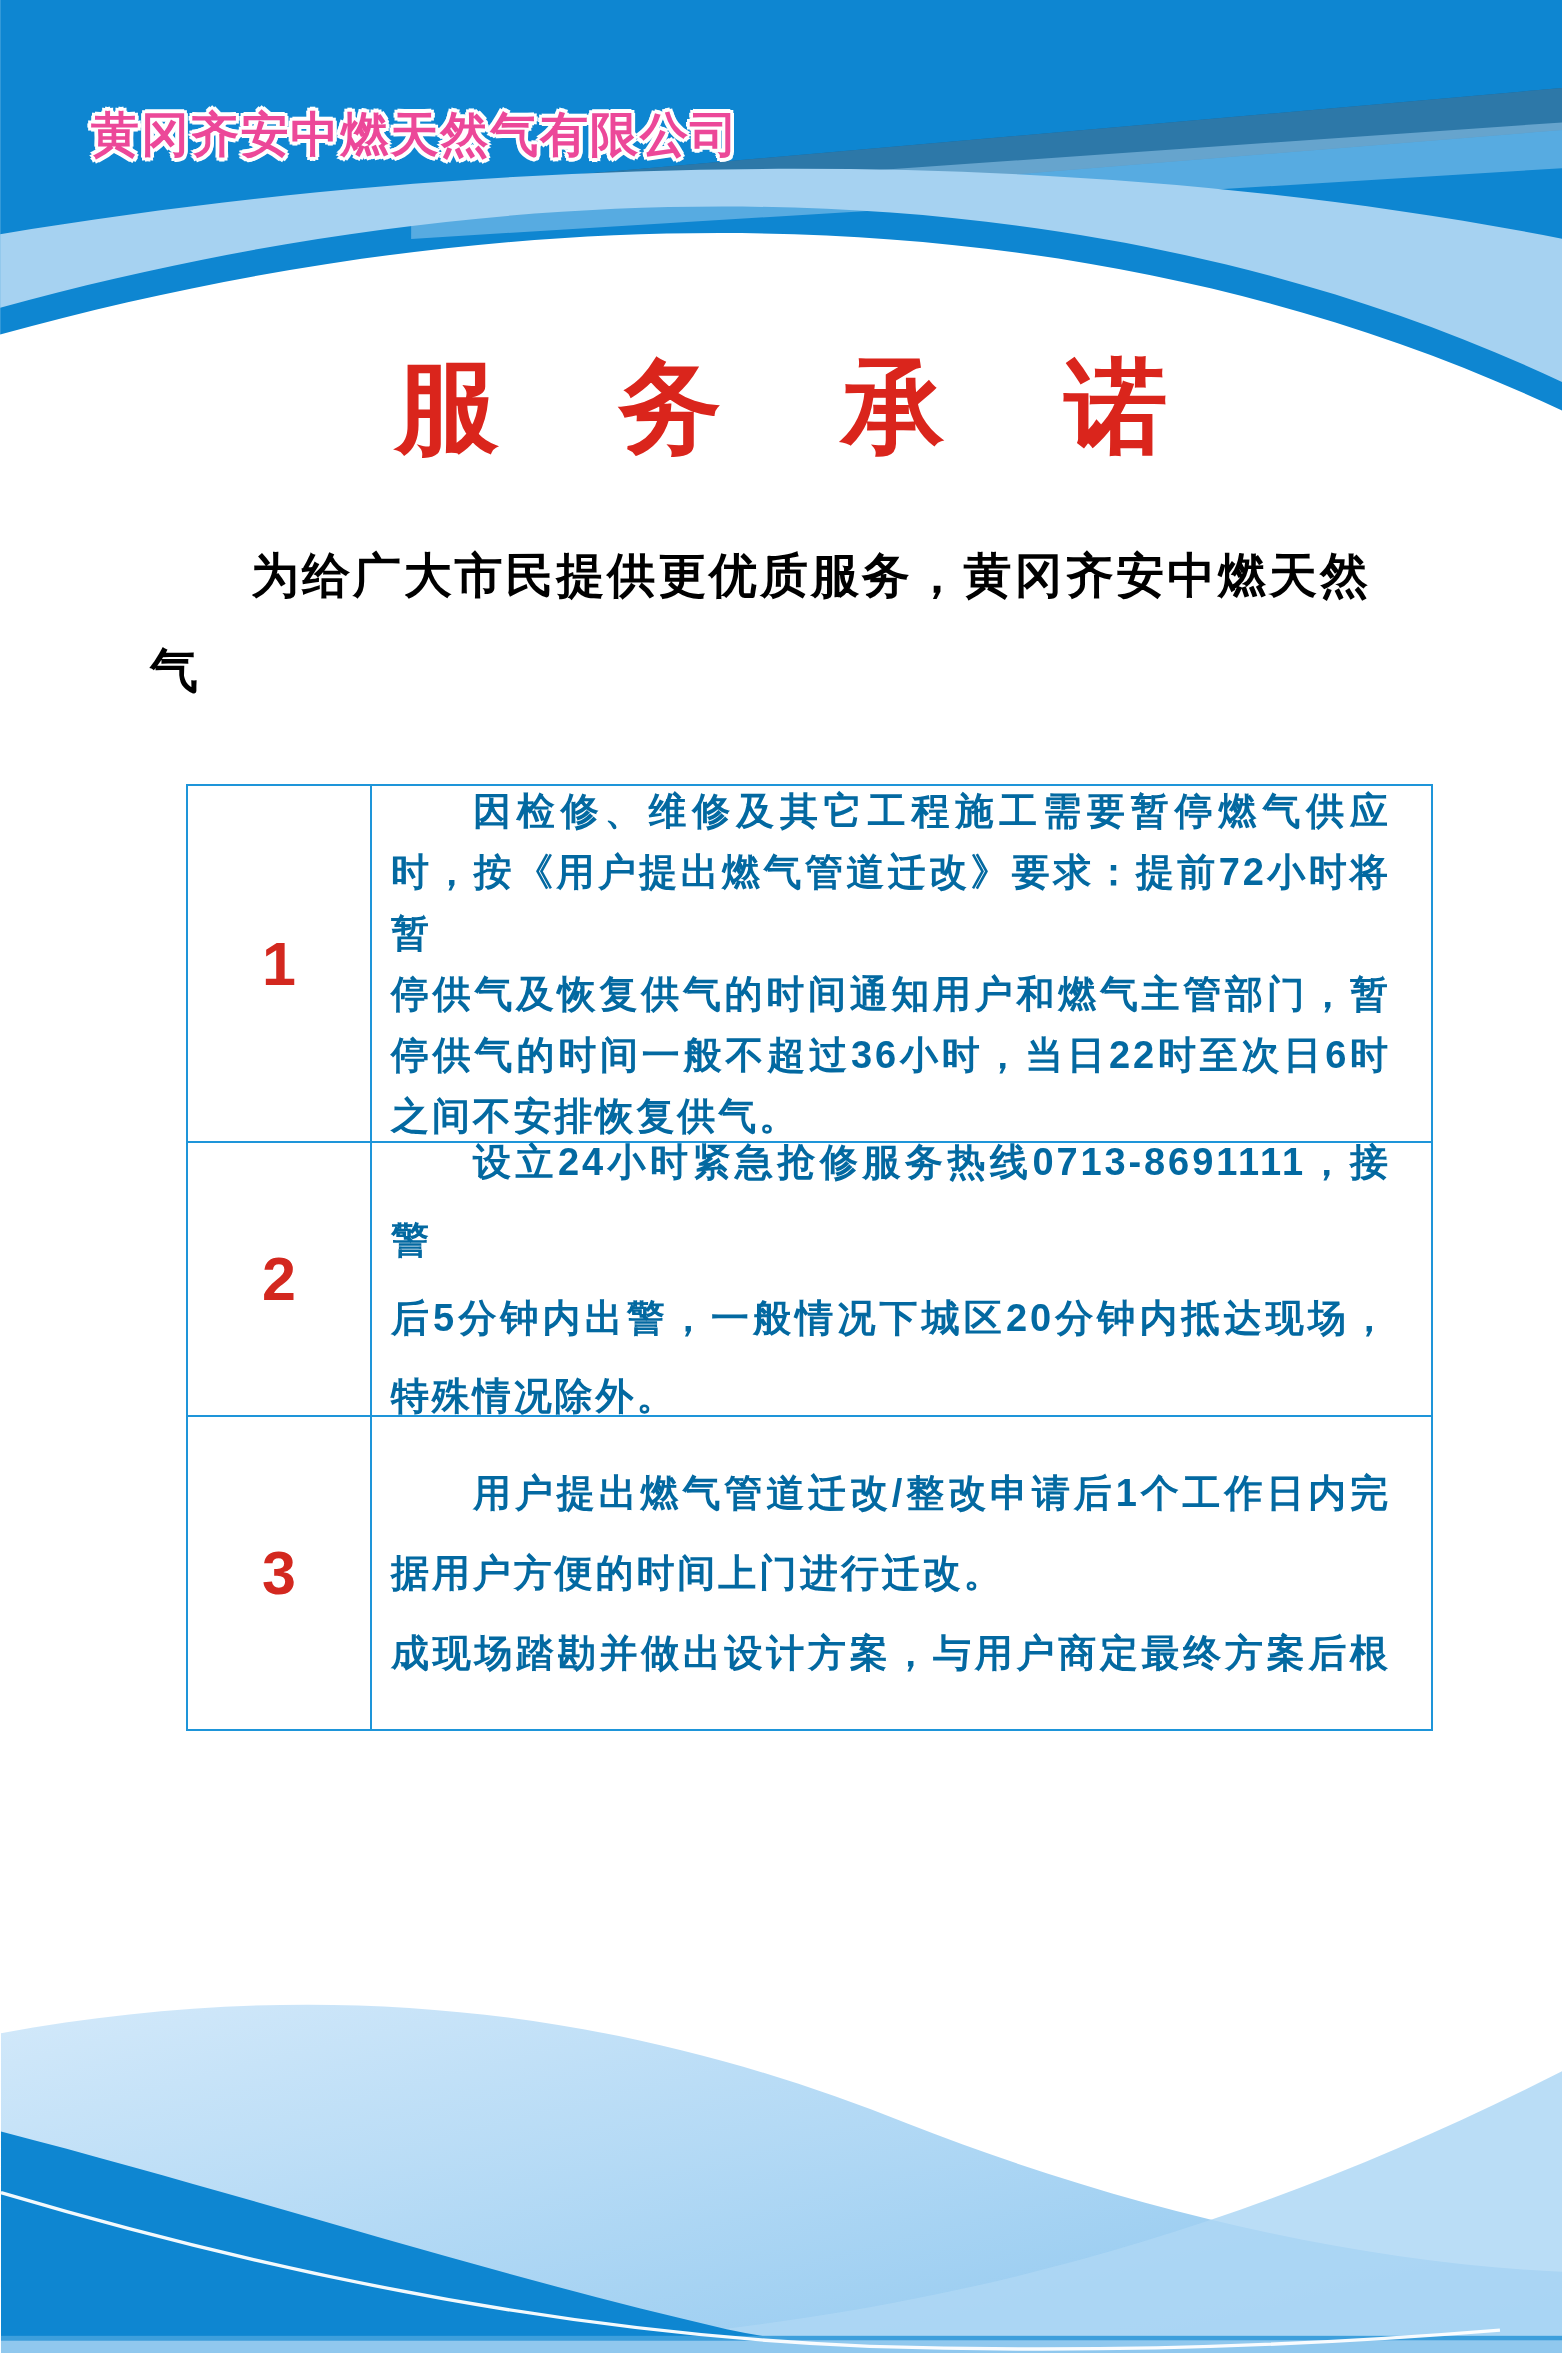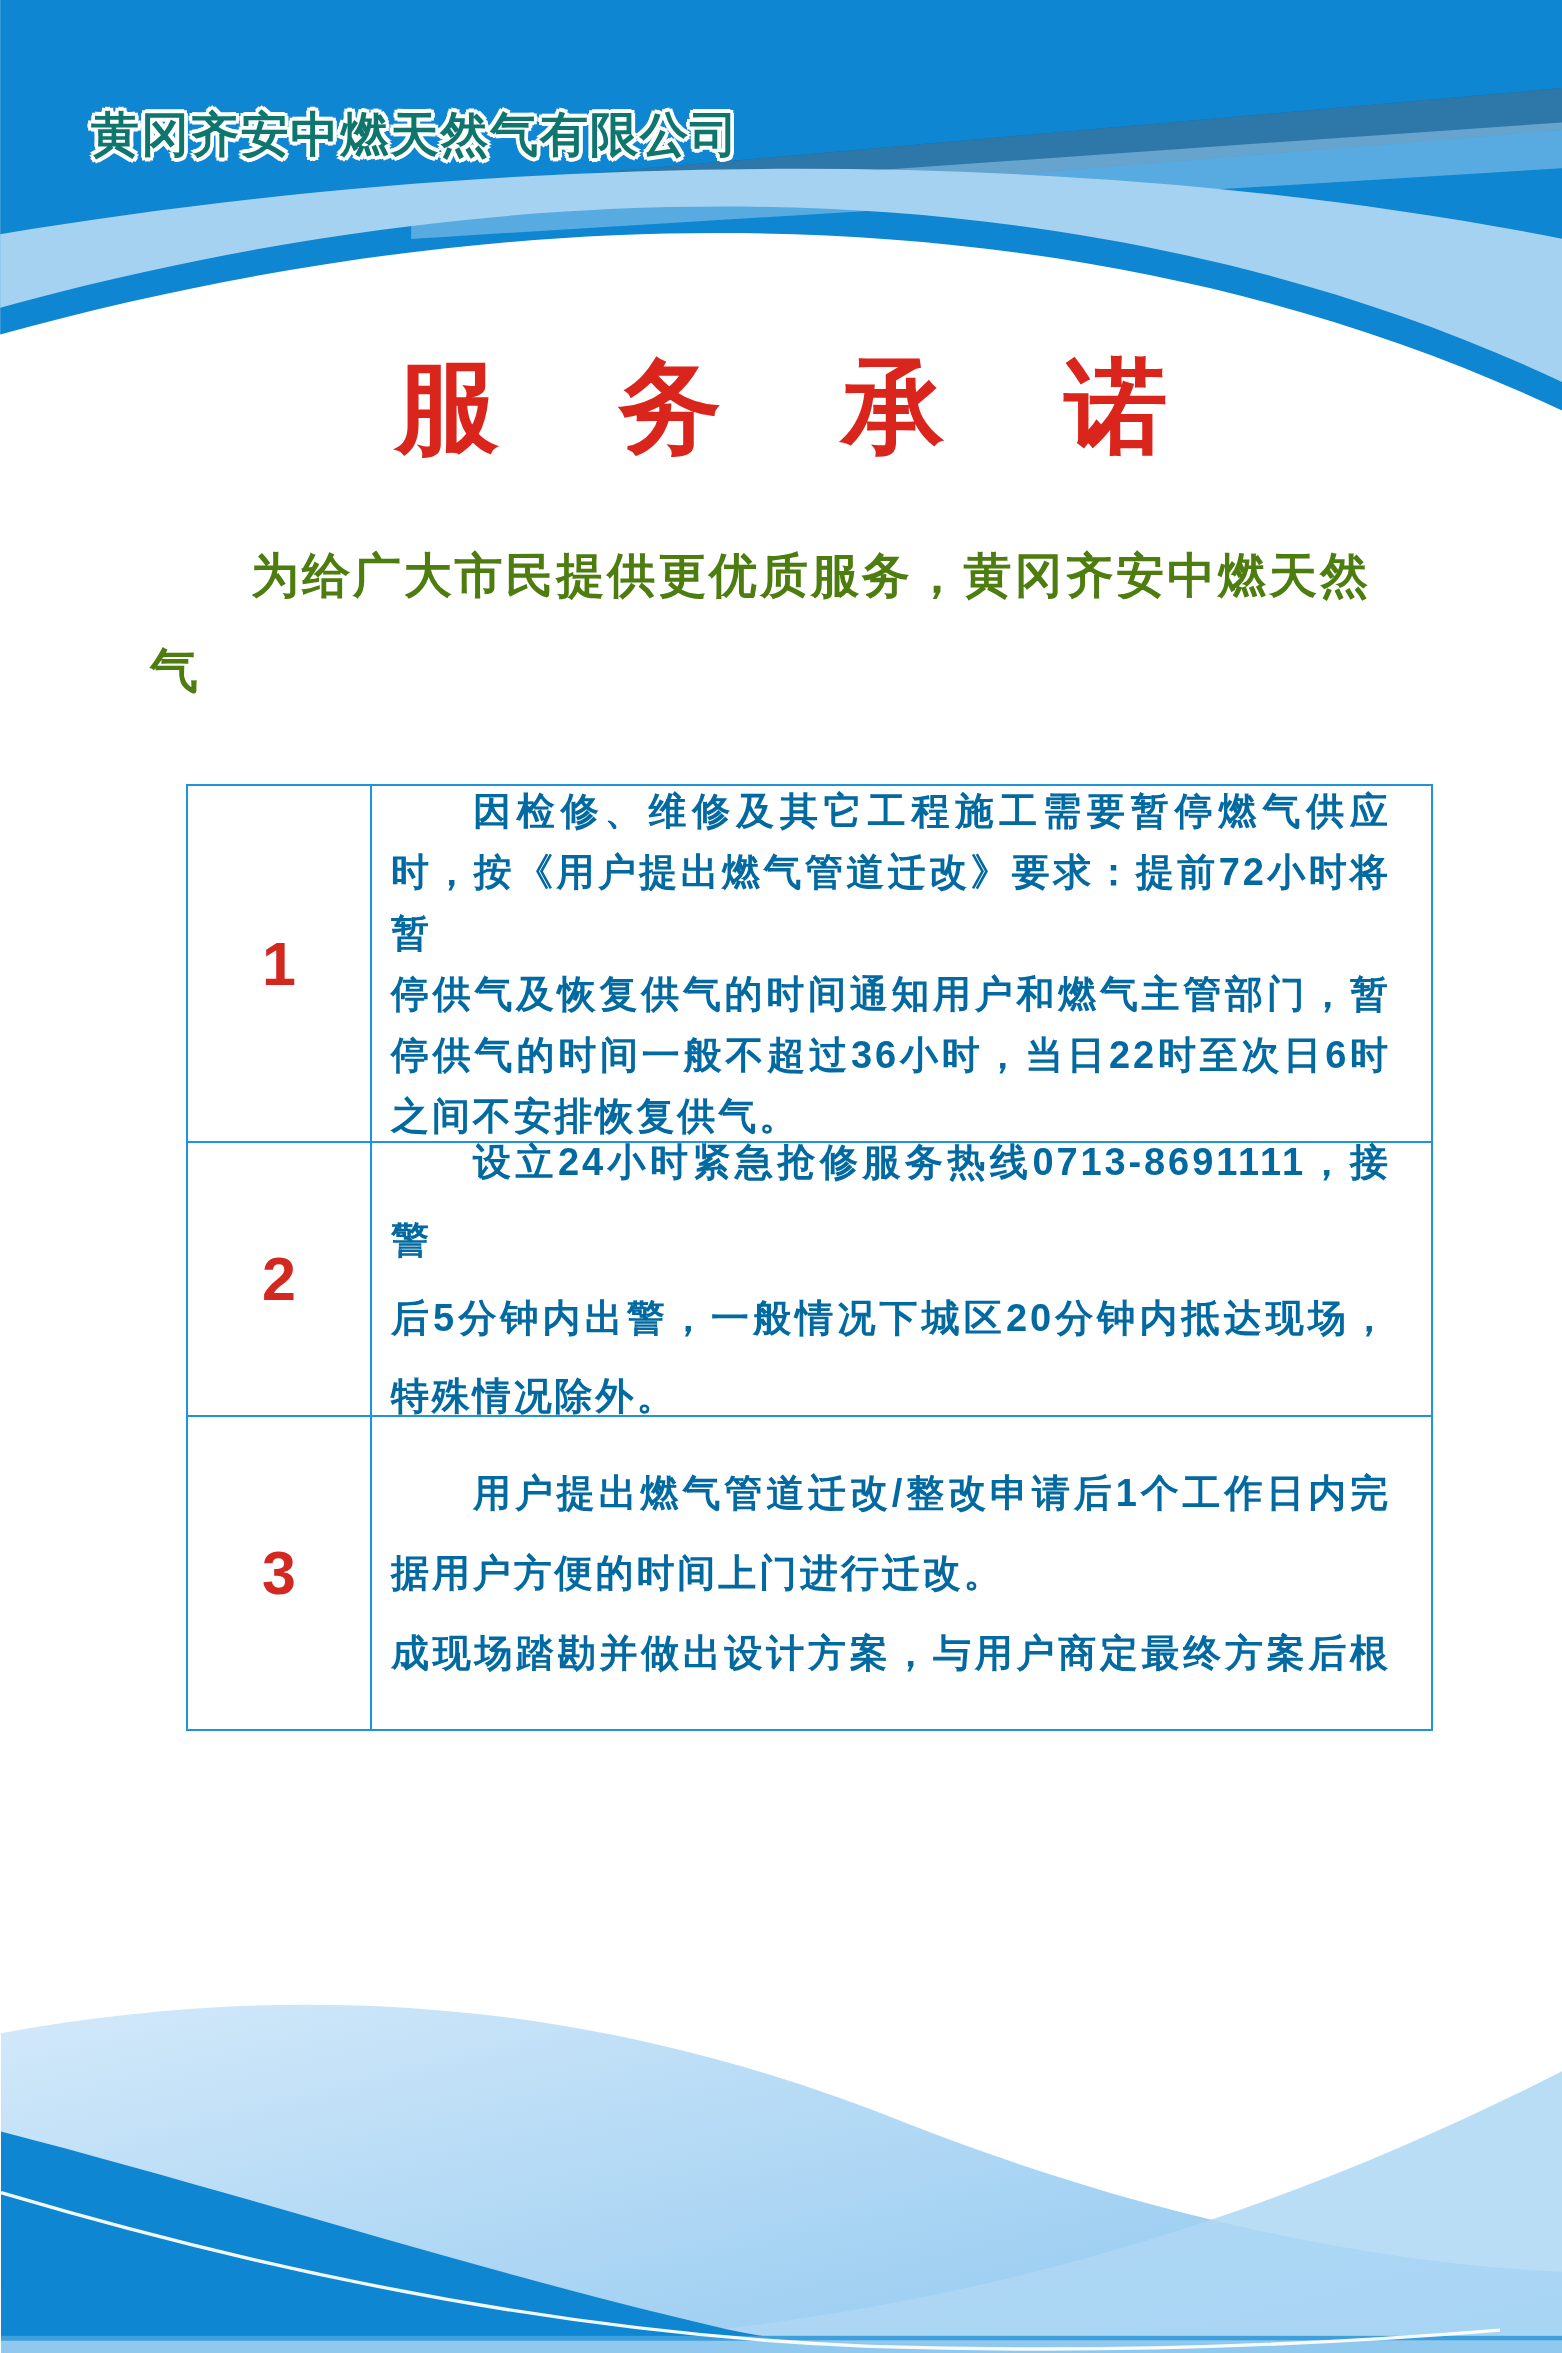--- a/index.html
+++ b/index.html
@@ -11,35 +11,35 @@
     overflow:hidden;
     outline:1px solid #9fb3c8;
     margin:0 auto;
   }
   svg.deco{position:absolute;left:0;display:block;}
   #header-wave{top:0;z-index:1;}
   #bottom-wave{bottom:0;z-index:1;}
 
   .company{
     position:absolute;left:91px;top:103px;z-index:3;
-    font-size:48px;font-weight:bold;color:#0f766e;
+    font-size:48px;font-weight:bold;color:#ec4899;
     letter-spacing:1.9px;white-space:nowrap;
     text-shadow:-3.8px 0 0 #fff,3.8px 0 0 #fff,0 -3.8px 0 #fff,0 3.8px 0 #fff,
                 -2.9px -2.9px 0 #fff,2.9px -2.9px 0 #fff,-2.9px 2.9px 0 #fff,2.9px 2.9px 0 #fff;
   }
 
   .title{
     position:absolute;top:350px;left:0;width:100%;z-index:2;
     display:flex;justify-content:center;gap:120px;
     font-size:103px;font-weight:bold;color:#da251c;line-height:1.1;
   }
 
   .intro{
     position:absolute;left:150px;top:528px;width:1264px;z-index:2;
-    font-size:48px;font-weight:bold;color:#4d7c0f;
+    font-size:48px;font-weight:bold;color:#000000;
     letter-spacing:2.9px;line-height:95px;
   }
   .intro .indent{text-indent:101px;}
 
   .promise-table{
     position:absolute;left:186px;top:784px;z-index:2;
     width:1247px;height:947px;box-sizing:border-box;
     border:2.9px solid #1e95d9;
     display:flex;flex-direction:column;background:#fff;
   }

